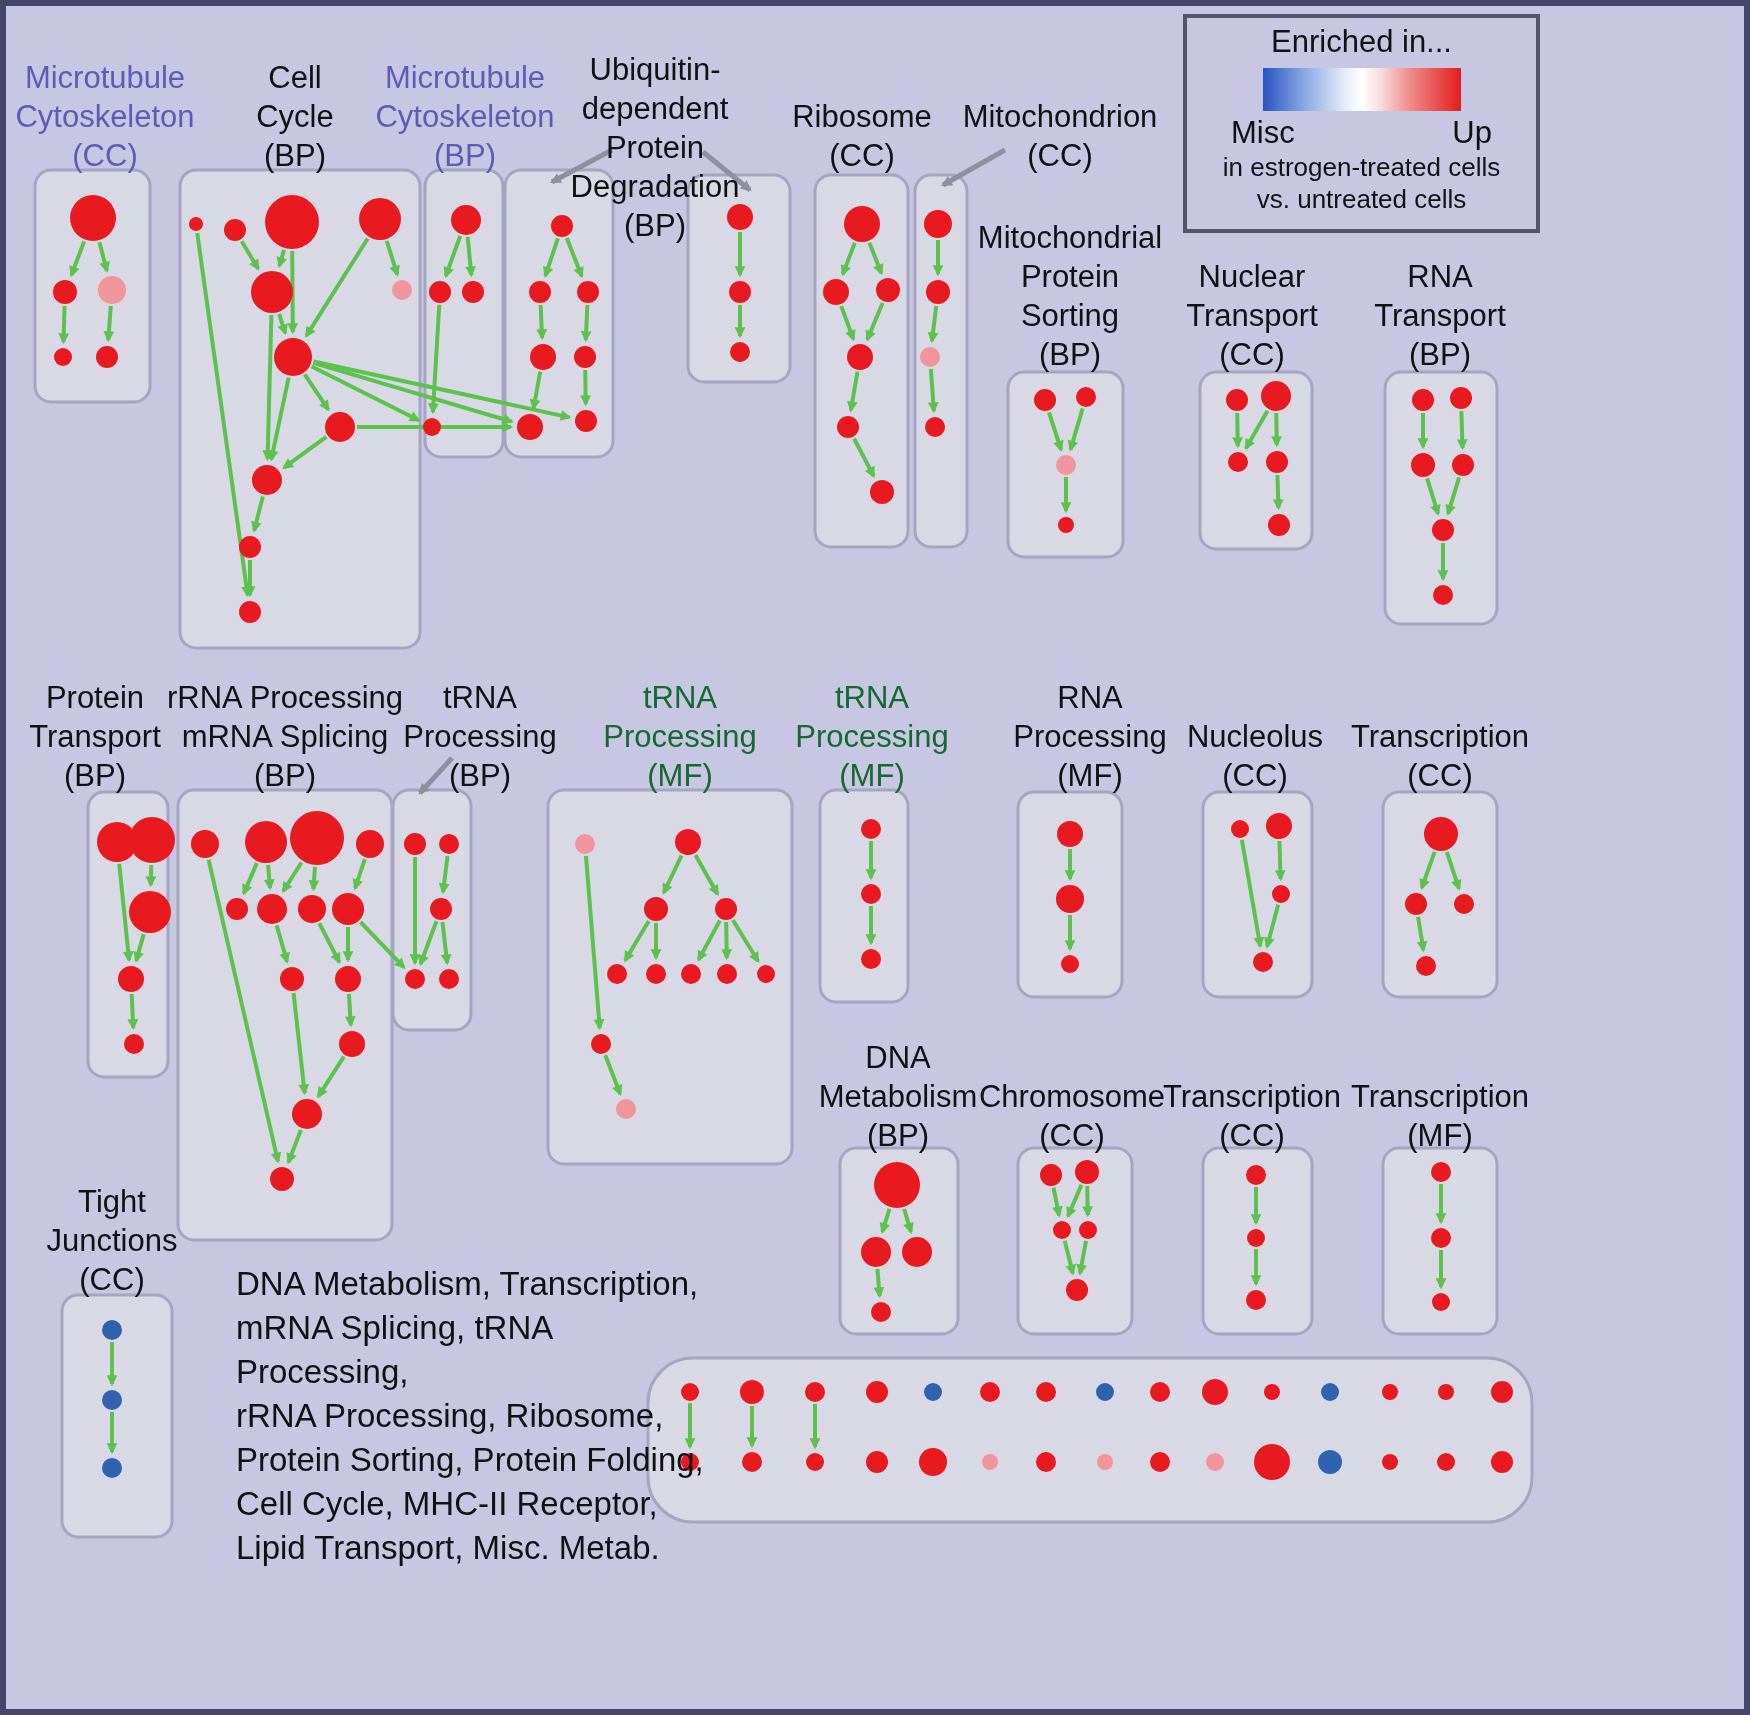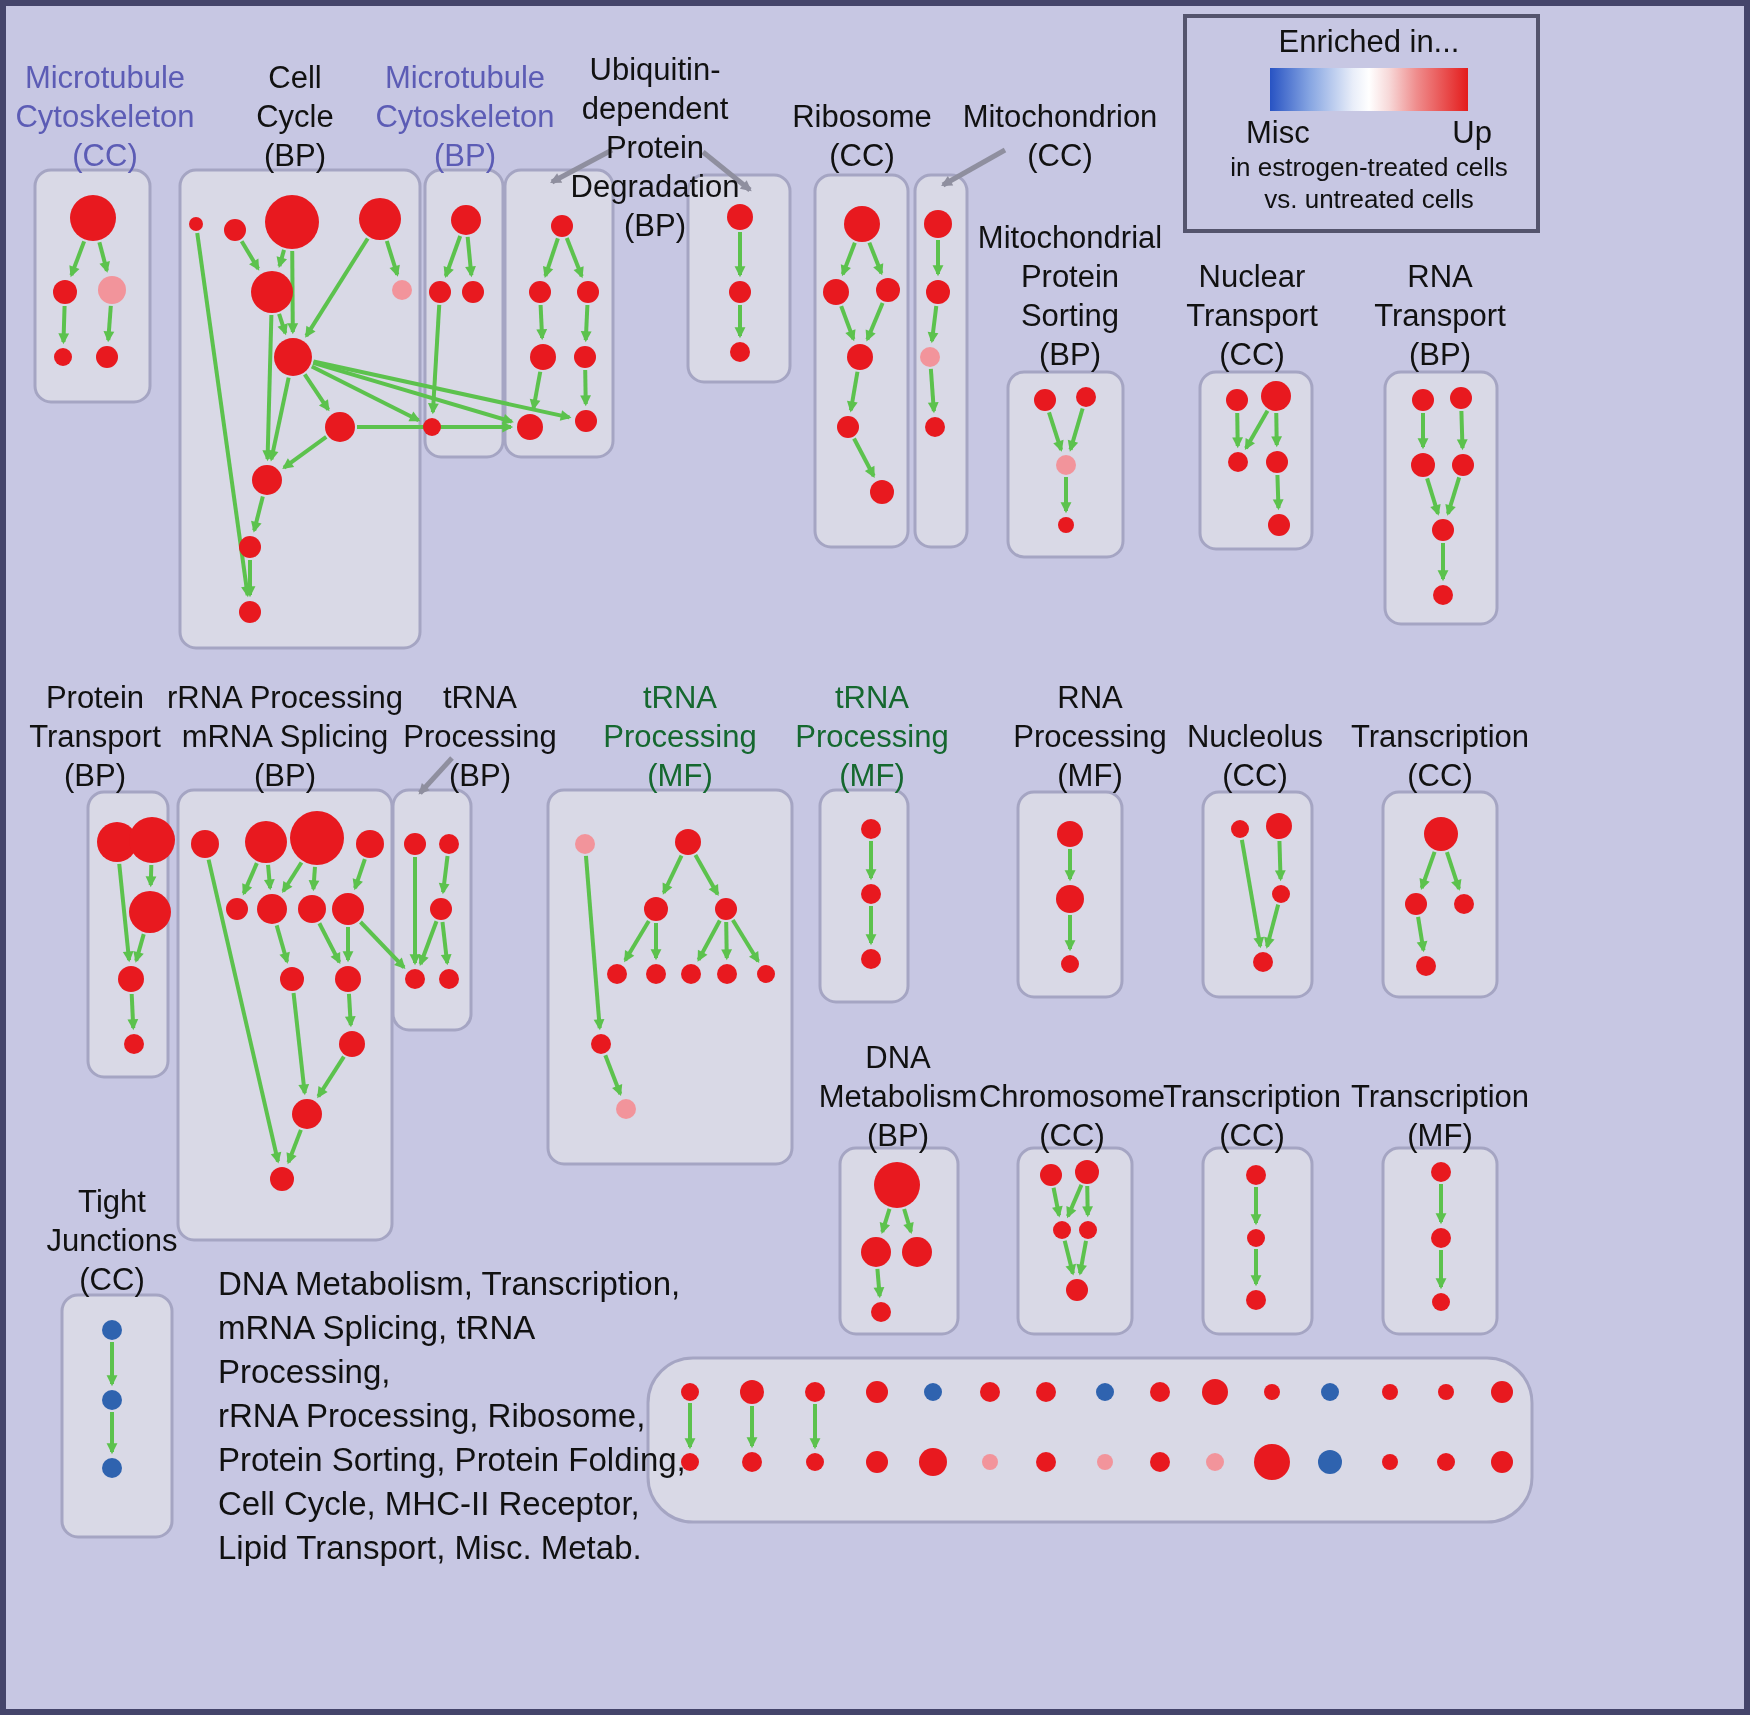--- a/index.html
+++ b/index.html
@@ -1,27 +1,27 @@
 <!DOCTYPE html>
 <html><head>
 <meta charset="utf-8">
 <style>
   html,body{margin:0;padding:0;background:#c7c7e3;}
   .canvas{position:relative;width:1750px;height:1715px;overflow:hidden;
           font-family:"Liberation Sans",sans-serif;background:#c7c7e3;}
   #diagram{position:absolute;left:0;top:0;z-index:1;}
   #diagram text{font-family:"Liberation Sans",sans-serif;}
   .legend{position:absolute;left:1183px;top:14px;width:357px;height:219px;box-sizing:border-box;
-          border:4px solid #54546d;background:#c7c7e3;z-index:2;color:#111;text-align:center;padding-left:15px;}
+          border:4px solid #54546d;background:#c7c7e3;z-index:2;color:#111;text-align:center;}
   .legend-title{font-size:31px;margin-top:6px;}
   .legend-gradient{width:198px;height:43px;margin:8px auto 4px;
           background:linear-gradient(90deg,#2853c3 0%,#86a5e2 20%,#e9eef9 42%,#ffffff 50%,#f7d9d9 60%,#ef8d8d 74%,#e41c1c 100%);}
   .legend-row{display:flex;justify-content:space-between;font-size:31px;padding:0 44px;}
   .legend-sub{font-size:26px;line-height:32px;white-space:pre-line;}
-  .note{position:absolute;left:218px;top:1262px;width:490px;font-size:33px;line-height:44px;
+  .note{position:absolute;left:236px;top:1262px;width:490px;font-size:33px;line-height:44px;
           color:#111;white-space:pre-line;z-index:2;text-align:left;}
 </style>
 </head>
 <body>
 
 <div class="canvas">
   <svg id="diagram" width="1750" height="1715" viewBox="0 0 1750 1715">
       <defs>
         <marker id="ah-green" viewBox="0 0 12 12" refX="9" refY="6" markerWidth="13" markerHeight="13" orient="auto" markerUnits="userSpaceOnUse">
           <path d="M1,1 L11,6 L1,11 Z" fill="#5cc24d"></path>

